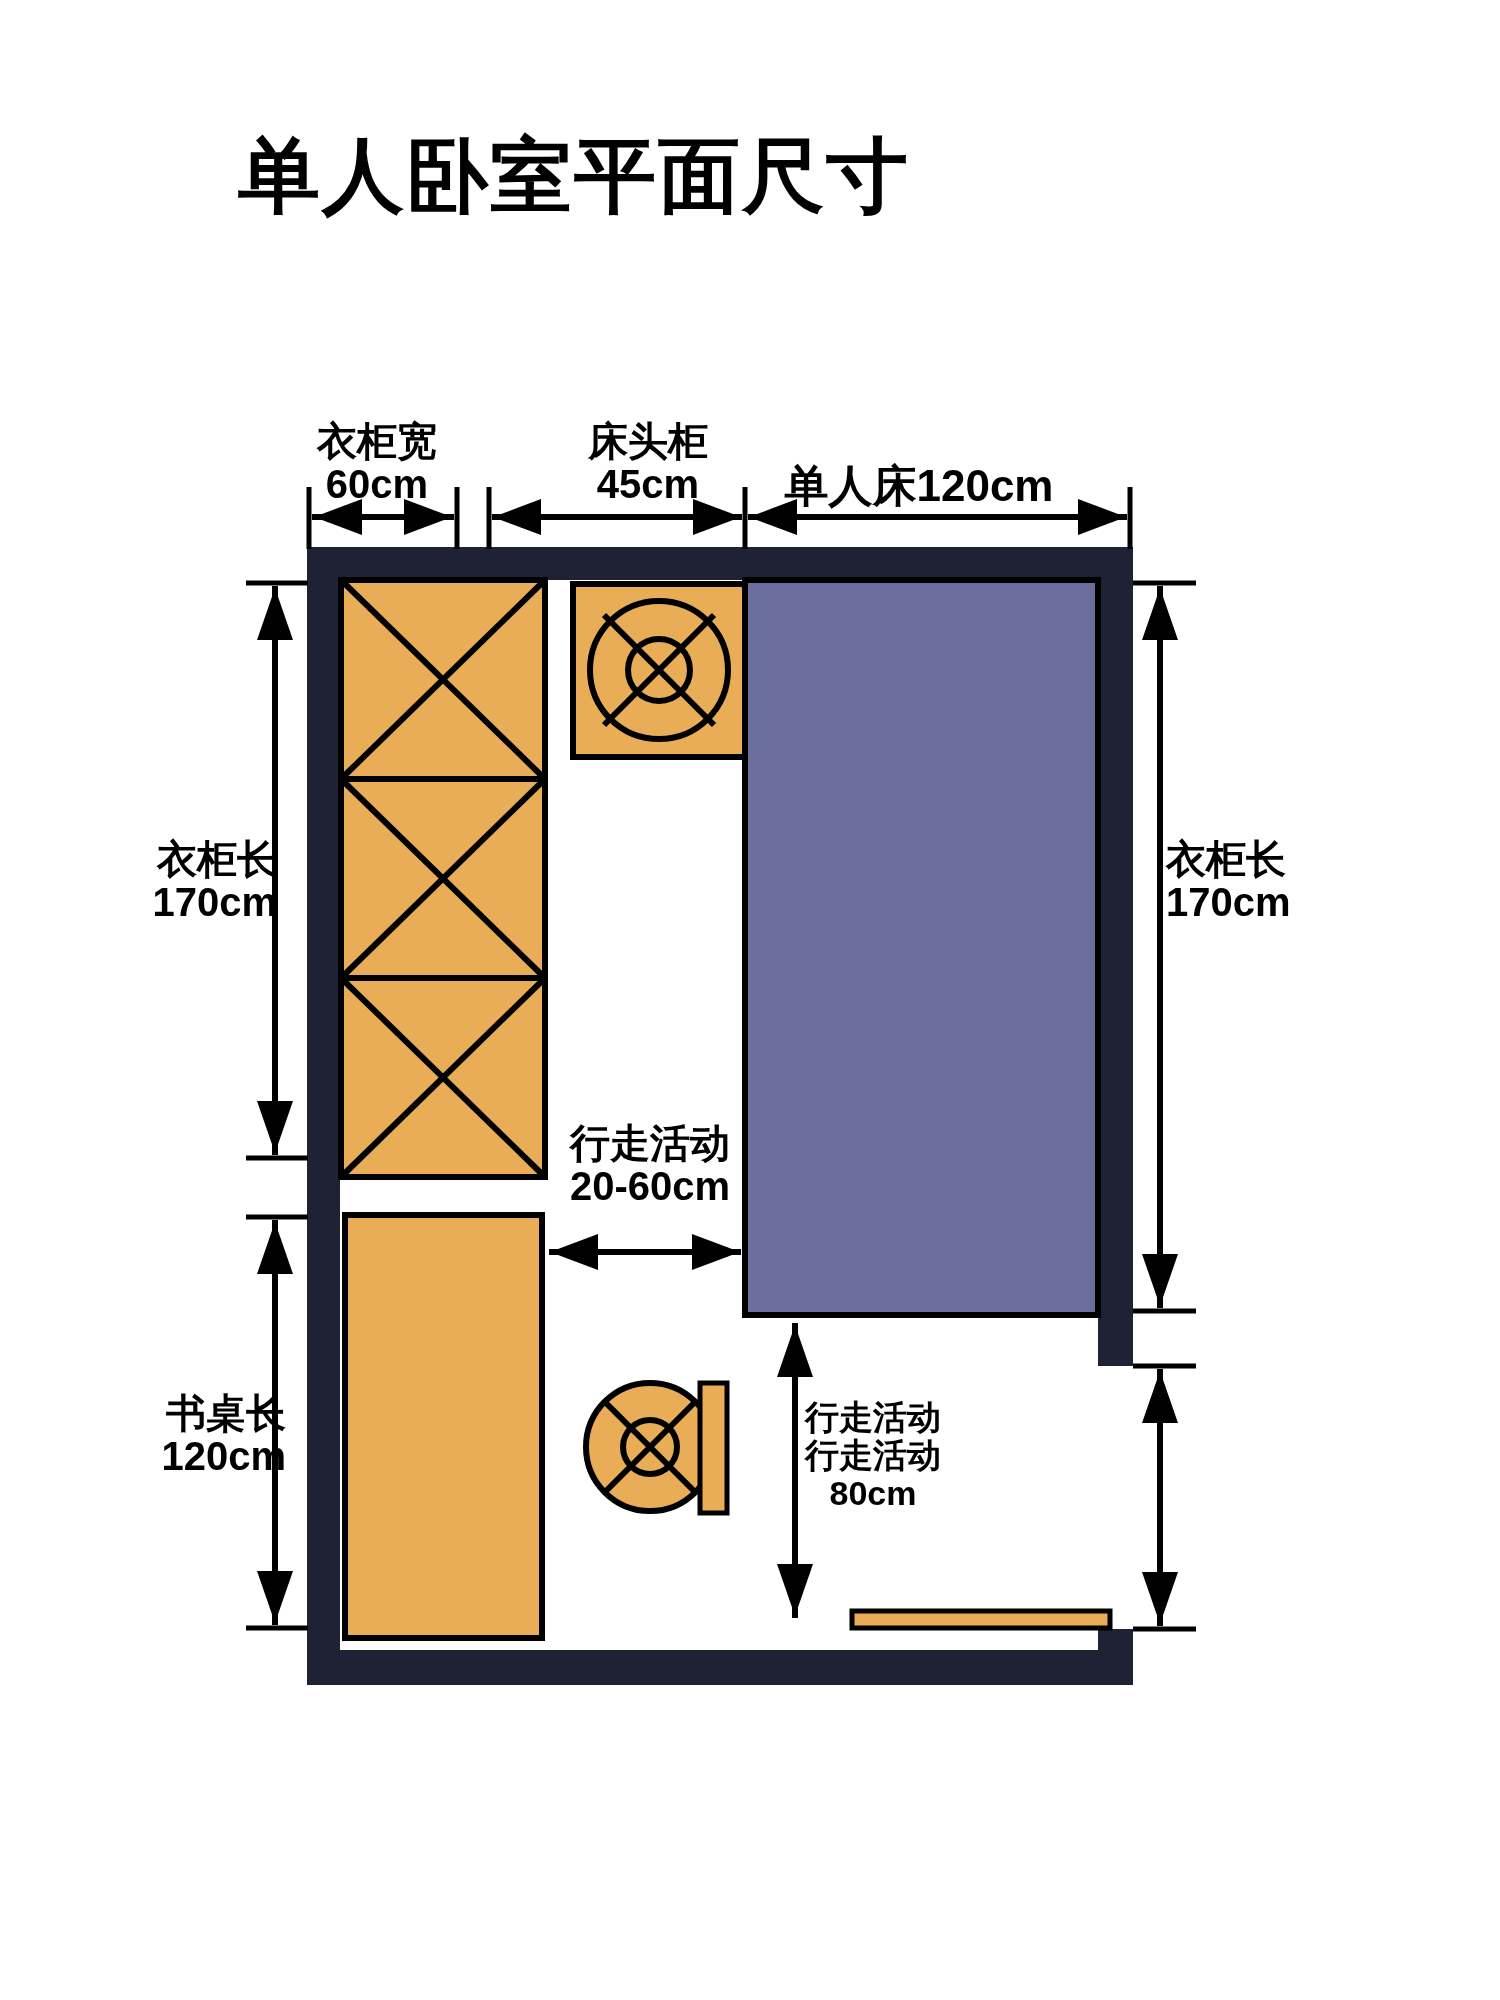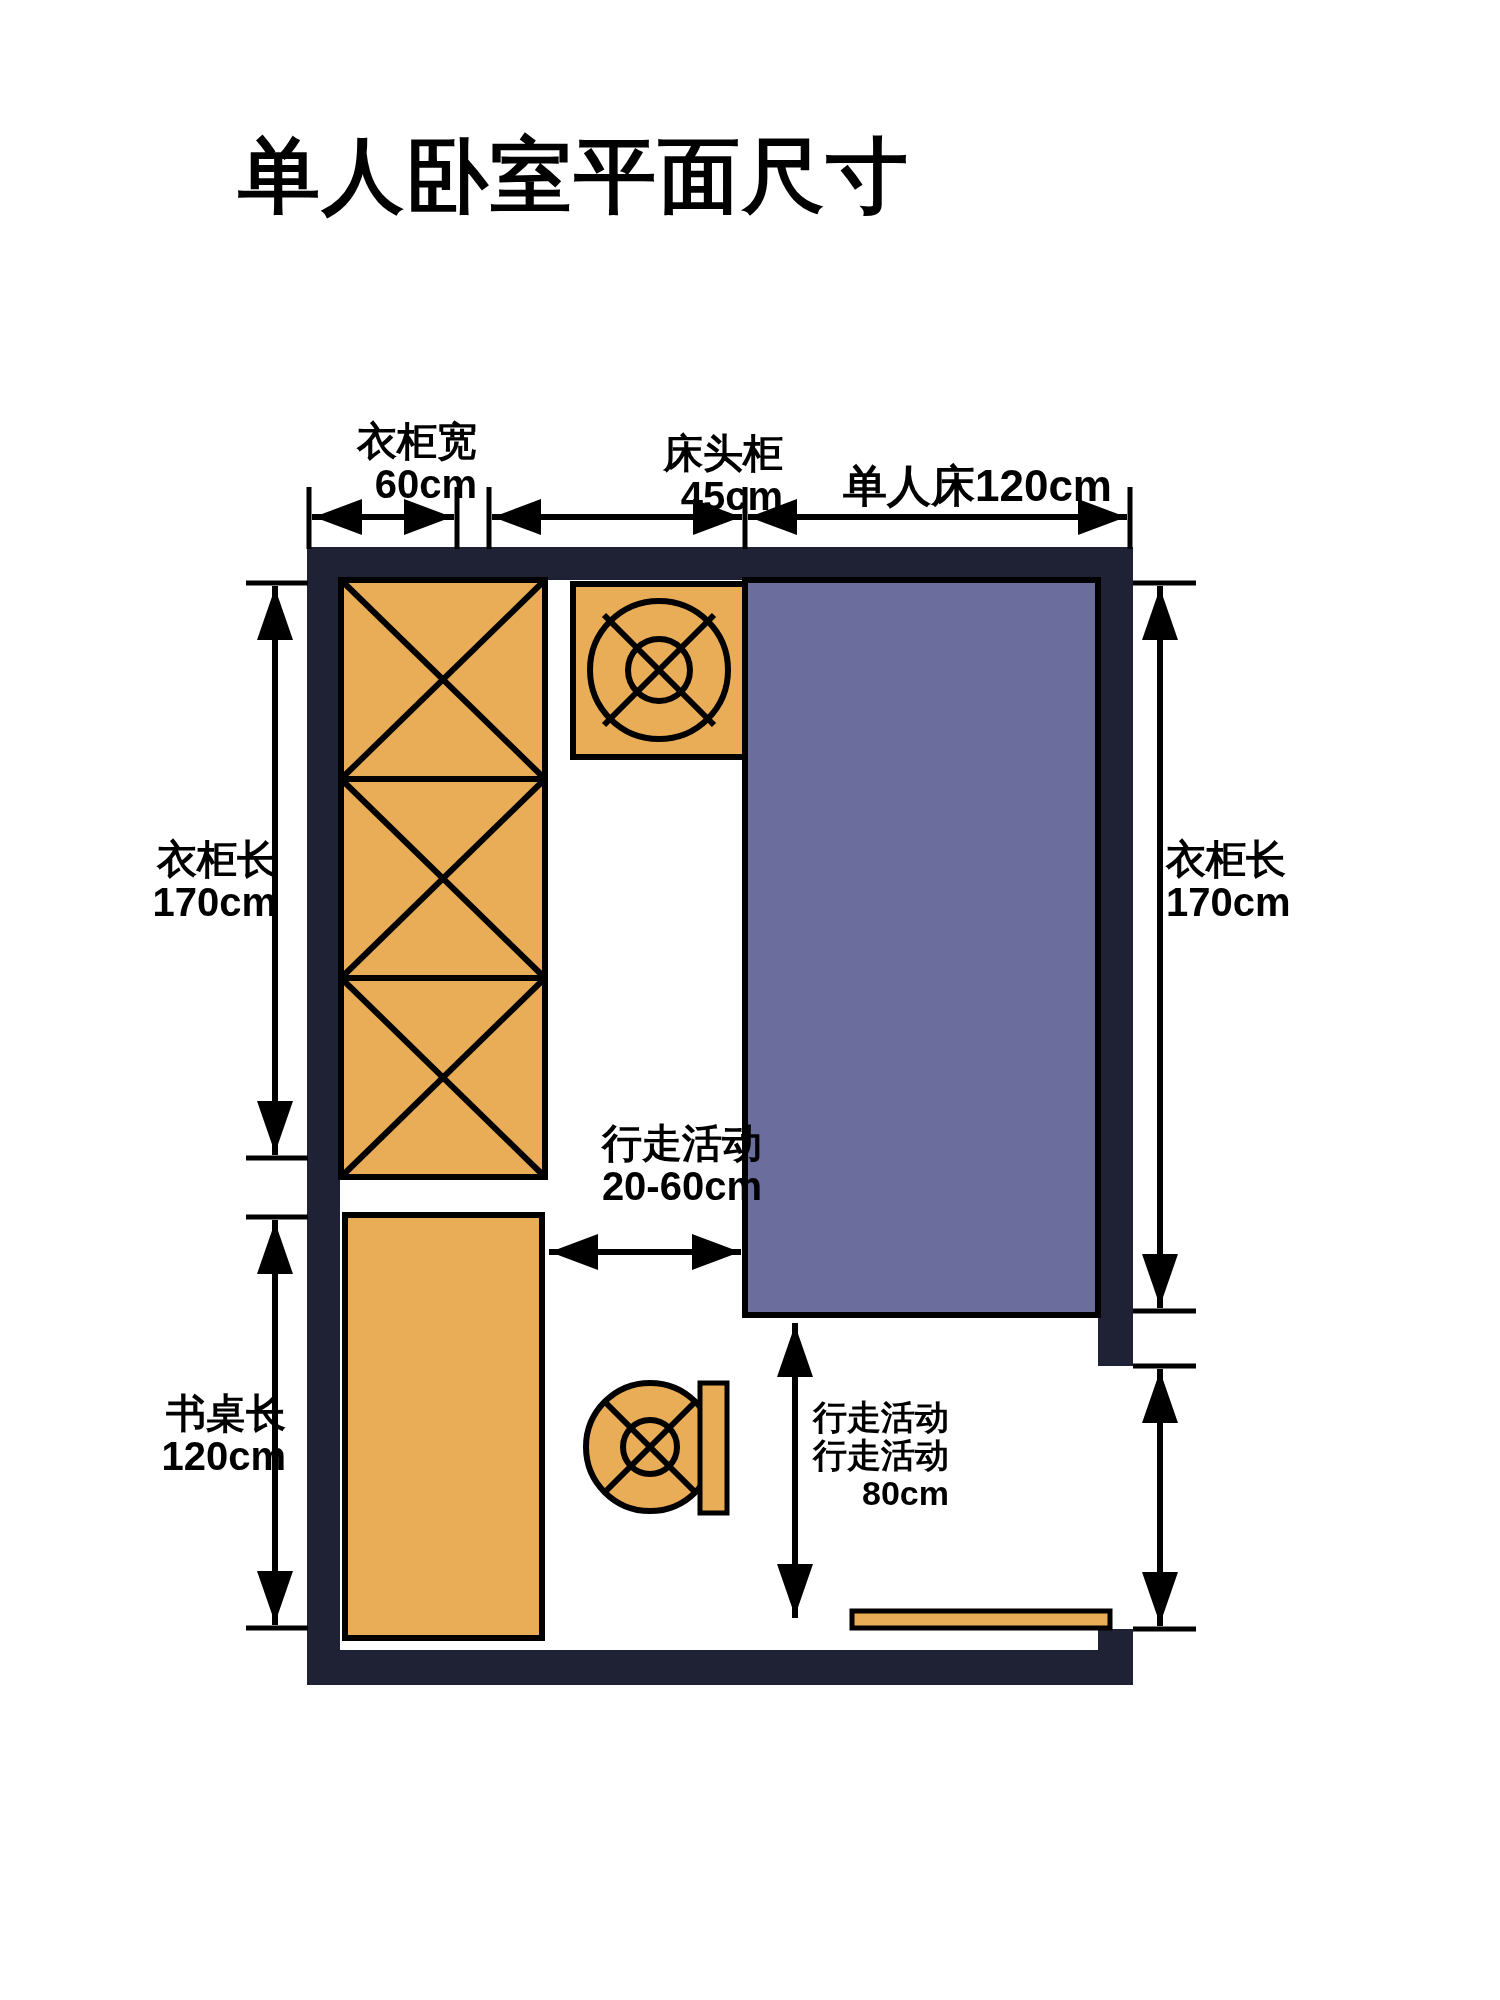--- a/index.html
+++ b/index.html
@@ -8,24 +8,24 @@
   html,body{margin:0;padding:0;background:var(--bg);}
   .canvas{
     position:relative; width:1500px; height:1720px; background:var(--bg);
     font-family:"Liberation Sans","DejaVu Sans",sans-serif; color:#000; overflow:hidden;text-decoration:underline;
   }
   .page-title{
     position:absolute; left:238px; top:122px; font-size:82px; font-weight:700;
     letter-spacing:2px; white-space:nowrap;
   }
   .dim-label{position:absolute; font-weight:700; line-height:1.07; white-space:nowrap;}
-  .ta-c{text-align:right;} .ta-r{text-align:right;} .ta-l{text-align:left;}
+  .ta-c{text-align:center;} .ta-r{text-align:right;} .ta-l{text-align:left;}
   .fs40{font-size:40px;} .fs44{font-size:44px;} .fs34{font-size:34px; line-height:1.12;}
   .lbl-wardrobe-width{left:277px; top:420px; width:200px;}
-  .lbl-nightstand{left:513px; top:420px; width:270px;margin-top:12px;}
+  .lbl-nightstand{left:513px; top:420px; width:270px;}
   .lbl-bed{left:726px; top:462px; width:386px;}
   .lbl-left-170{left:77px; top:838px; width:200px;}
   .lbl-right-170{left:1166px; top:838px; width:240px;}
   .lbl-desk{left:86px; top:1392px; width:200px;}
   .lbl-walking{left:538px; top:1122px; width:224px;}
   .lbl-sitting{left:797px; top:1398px; width:152px;}
   svg{position:absolute; left:0; top:0;}
   .wall{fill:var(--wall); stroke:none;}
   .furn{fill:var(--furniture); stroke:var(--line); stroke-width:6px;}
   .furn-thin{fill:var(--furniture); stroke:var(--line); stroke-width:5px;}

